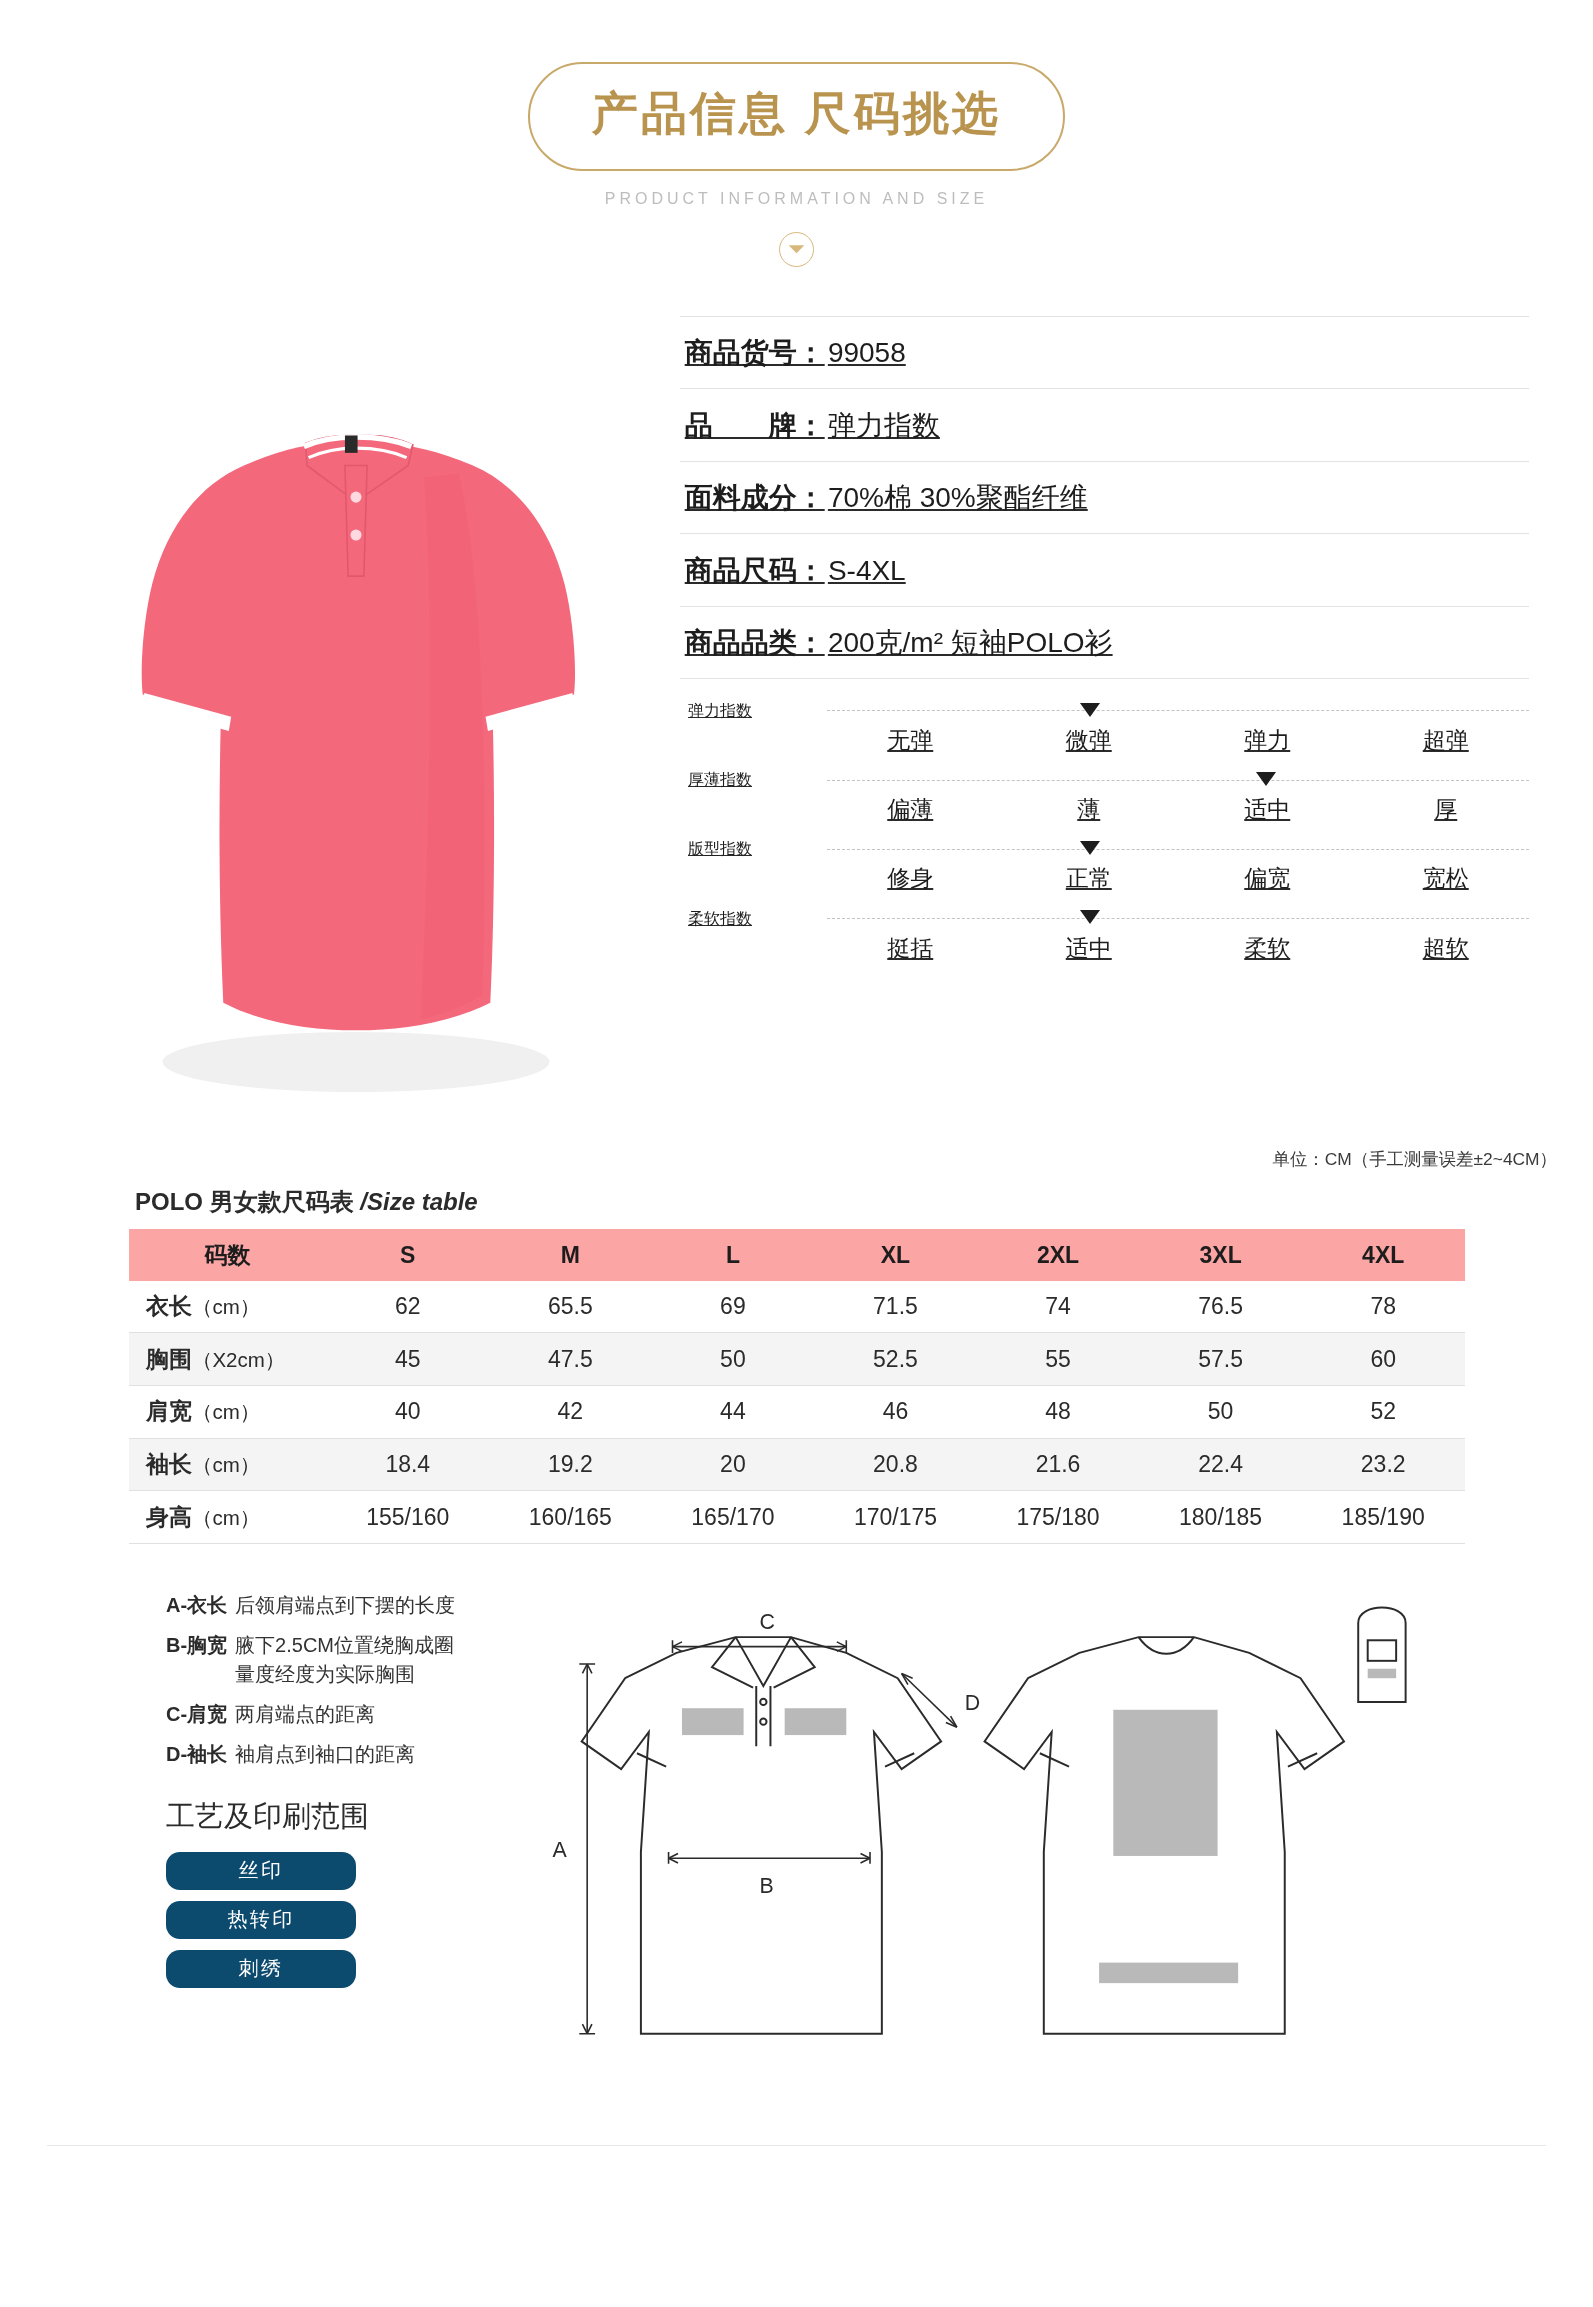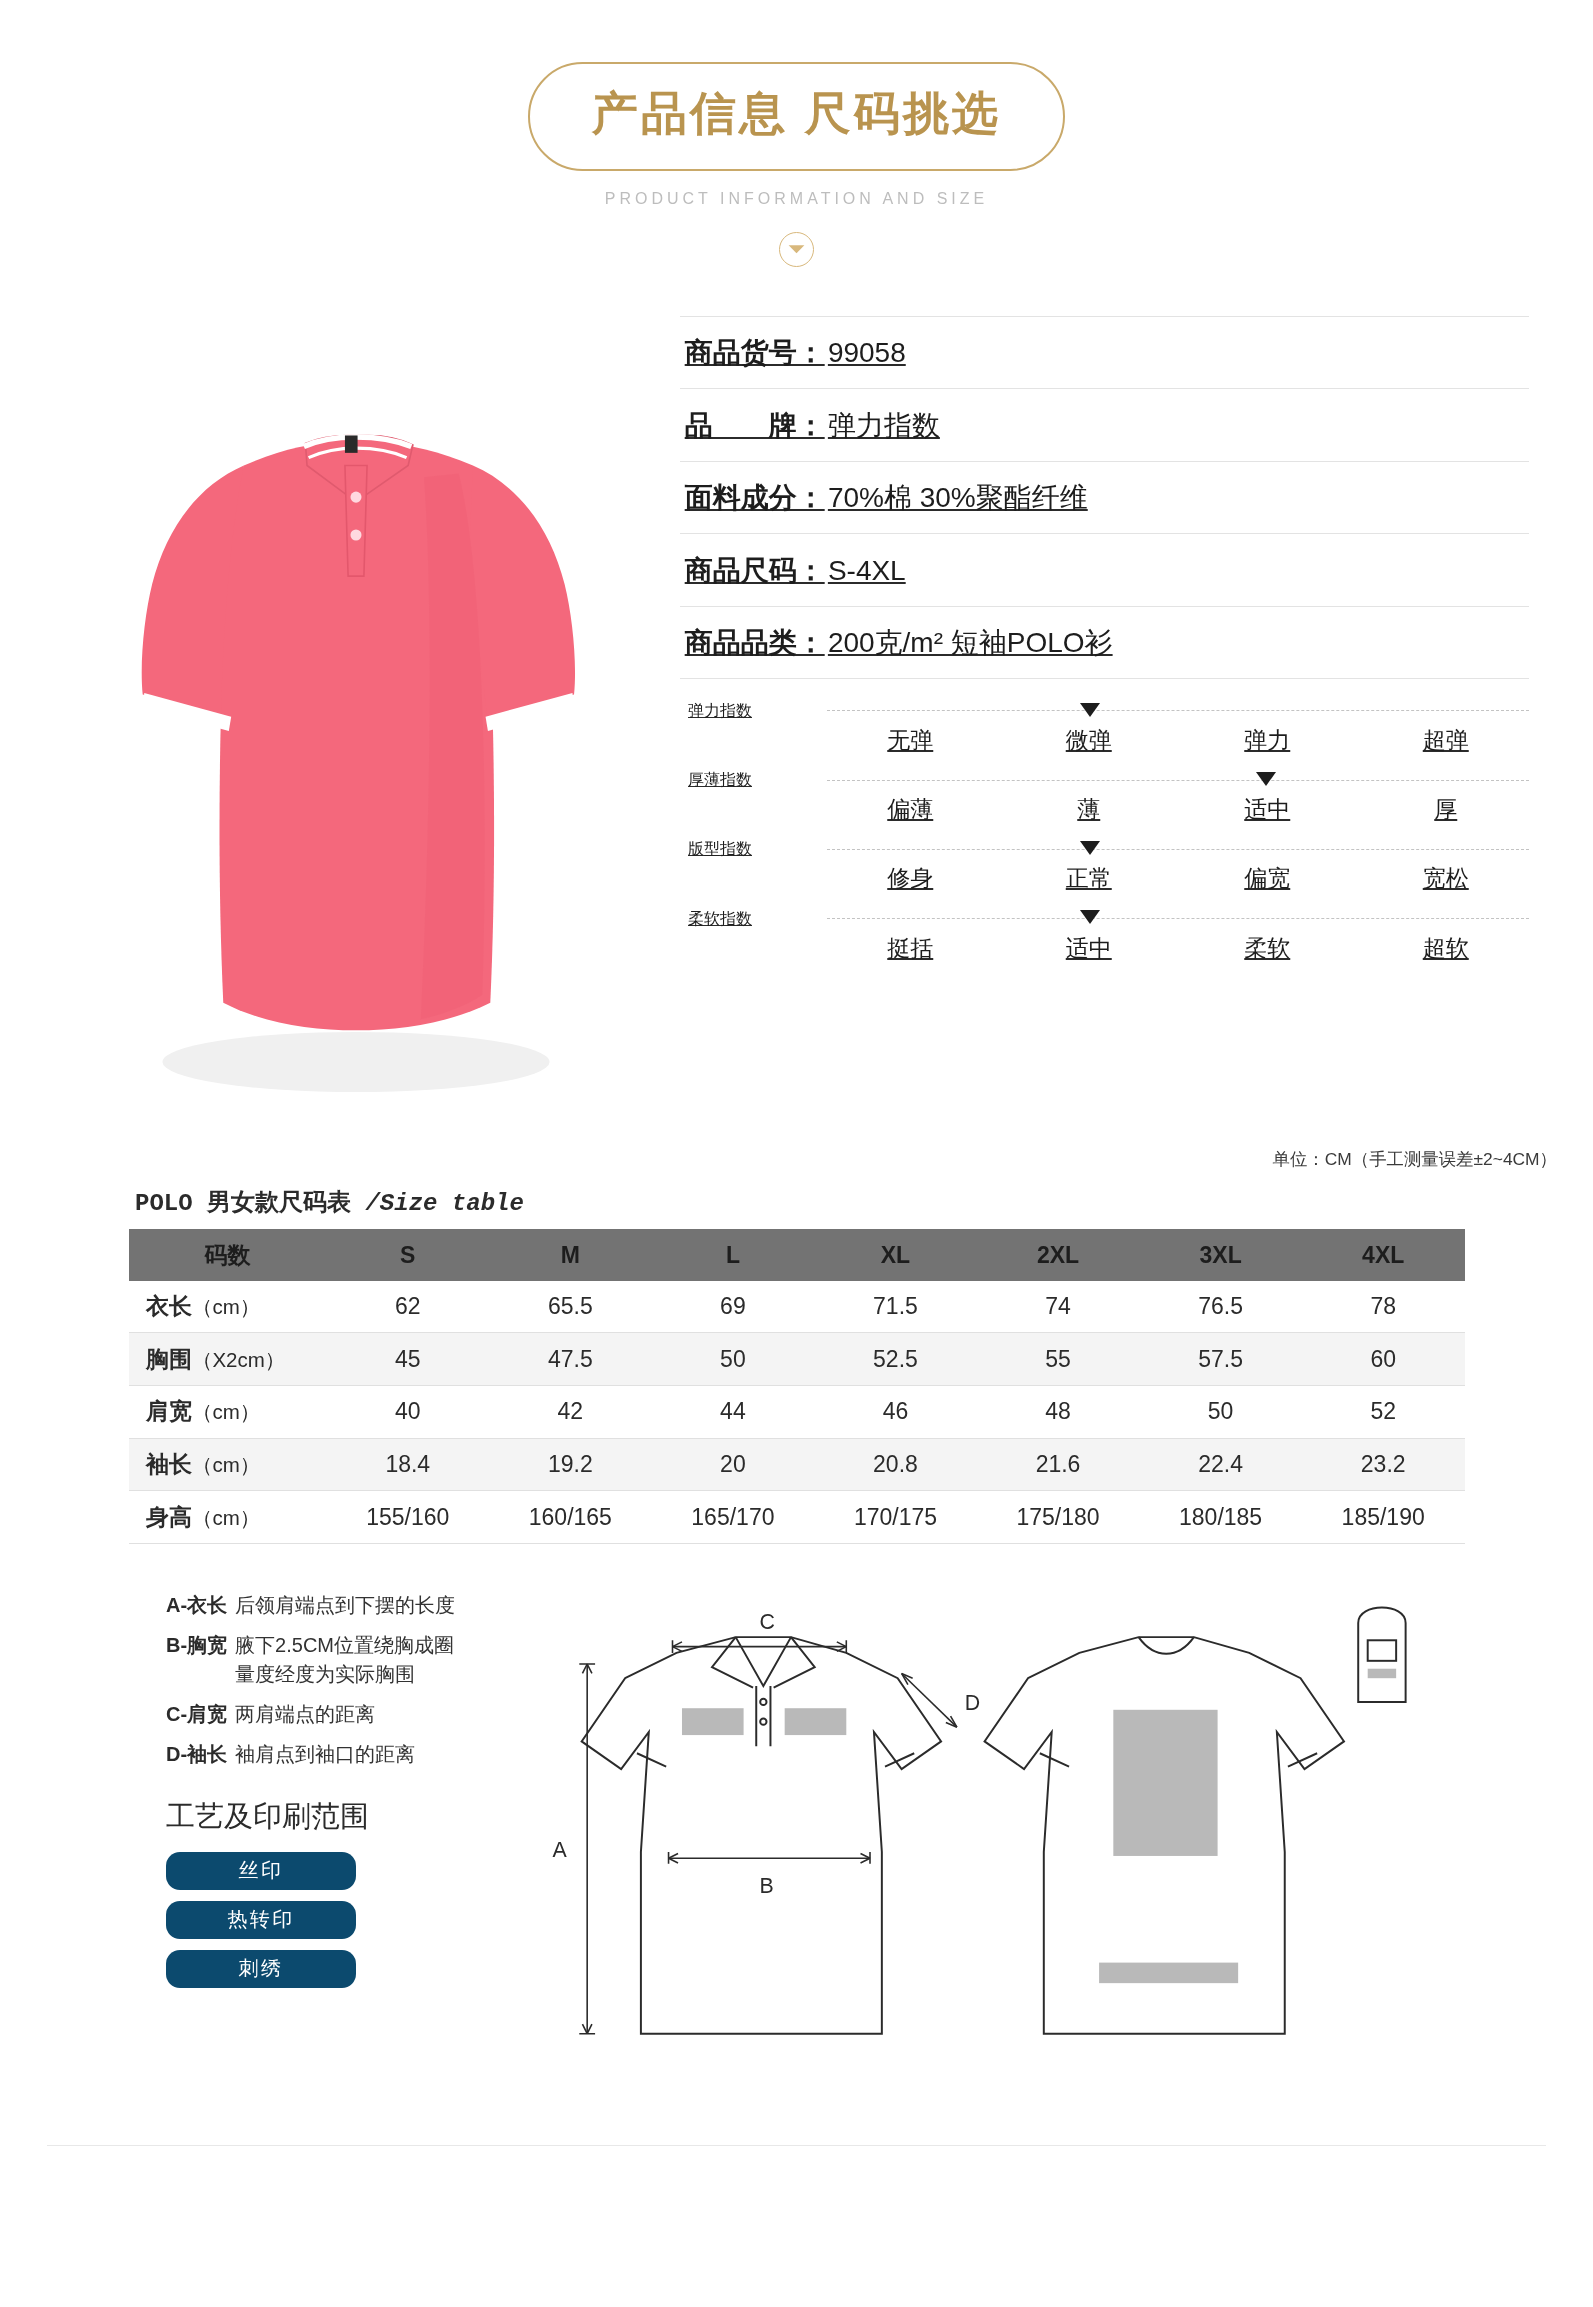--- a/index.html
+++ b/index.html
@@ -95,28 +95,28 @@
     flex: 1; text-align: center; font-size: 23px; color: #1d1d1d;
   }
 
   .unit-note {
     text-align: right; font-size: 17.4px; color: #3a3a3a;
     padding: 9.5px 36px 0 0;
   }
 
   
   .table-wrap { padding: 6.3px 32px 0 32px; }
-  .table-title { font-size: 24px; font-weight: 700; padding: 9.5px 0 11px 103px; font-family: Liberation Mono, monospace; }
+  .table-title { font-size: 24px; font-weight: 700; padding: 9.5px 0 11px 103px; }
   .table-title .en { font-style: italic; font-weight: 700; }
   table.size { width: 1336px; margin: 0 auto; border-collapse: collapse; font-size: 23px; }
   table.size th, table.size td {
     padding: 10.3px 4.7px; text-align: center; border-bottom: 0.8px solid #e0e0e0;
   }
   table.size thead th {
-    background: #737373; color: #1d1d1d; font-weight: 700; border-bottom: none;
+    background: #fca5a5; color: #1d1d1d; font-weight: 700; border-bottom: none;
   }
   table.size tbody th {
     text-align: left; padding-left: 17.4px; font-weight: 700; width: 198px;
   }
   table.size tbody th .unit { font-weight: 400; font-size: 20.5px; }
   table.size tbody tr:nth-child(even) { background: #f4f4f4; }
 
   
   .bottom { display: flex; padding: 47px 36px 0 32px; }
   .legend { width: 443px; padding-left: 134px; }

